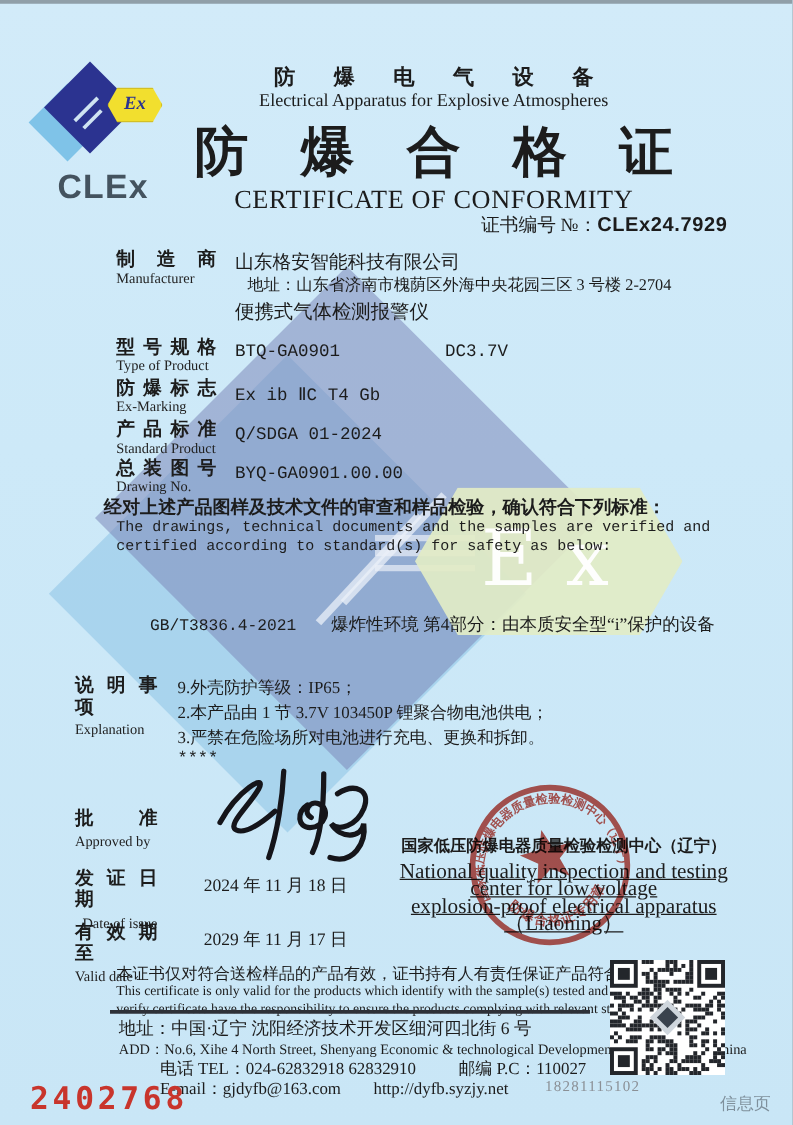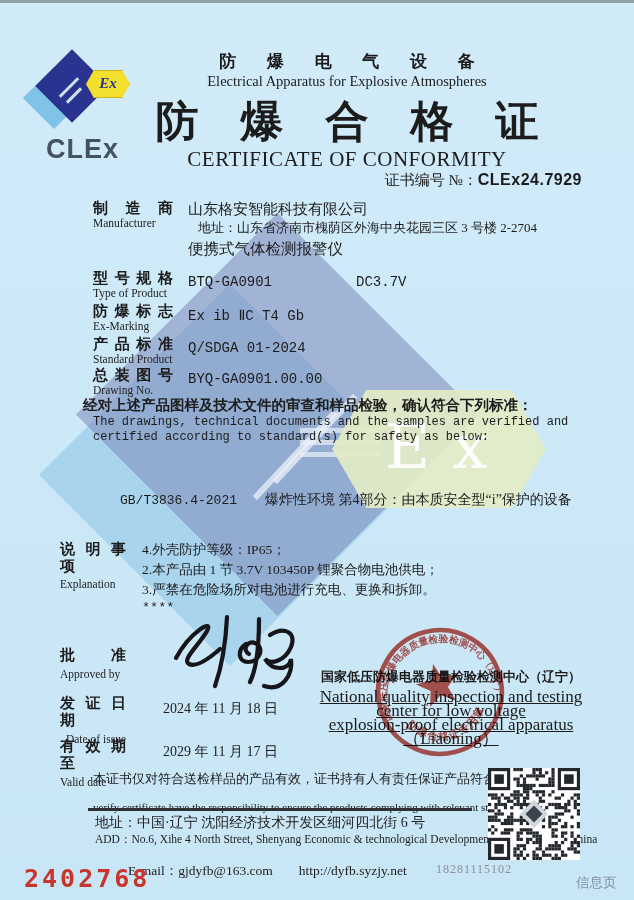--- a/index.html
+++ b/index.html
@@ -155,21 +155,21 @@
   <div class="abs stmt-en" style="top:430px;">certified according to standard(s) for safety as below:</div>
 
   <div class="abs std-row" style="top:491px;">
     <span class="std-code">GB/T3836.4-2021</span><span>爆炸性环境 第4部分：由本质安全型“i”保护的设备</span>
   </div>
 
   <div class="abs llabel" style="top:540px;">
     <span class="lab-zh">说 明 事 项</span>
     <span class="lab-en" style="margin-top:3px;">Explanation</span>
   </div>
-  <div class="abs exp-item" style="top:540px;">4.外壳防护等级：IP65；</div>
+  <div class="abs exp-item" style="top:540px;">9.外壳防护等级：IP65；</div>
   <div class="abs exp-item" style="top:560px;">2.本产品由 1 节 3.7V 103450P 锂聚合物电池供电；</div>
   <div class="abs exp-item" style="top:580px;">3.严禁在危险场所对电池进行充电、更换和拆卸。</div>
   <div class="abs exp-item mono" style="top:598px;">****</div>
 
   <div class="abs llabel" style="top:646px;">
     <span class="lab-zh">批 准</span>
     <span class="lab-en" style="margin-top:4px;">Approved by</span>
   </div>
   <svg class="abs sig" width="150" height="100" viewBox="0 0 150 100">
     <g fill="none" stroke="#15151a" stroke-width="4.2" stroke-linecap="round">
@@ -208,24 +208,28 @@
   </div>
   <div class="abs nowrap" style="left:163px;top:700px;font-size:14px;">2024 年 11 月 18 日</div>
 
   <div class="abs llabel" style="top:737px;">
     <span class="lab-zh">有 效 期 至</span>
     <span class="lab-en" style="margin-top:4px;">Valid date</span>
   </div>
   <div class="abs nowrap" style="left:163px;top:743px;font-size:14px;">2029 年 11 月 17 日</div>
 
   <div class="abs foot-zh">本证书仅对符合送检样品的产品有效，证书持有人有责任保证产品符合标准规定。</div>
+  <div class="abs foot-en" style="top:786px;">This certificate is only valid for the products which identify with the sample(s) tested and</div>
   <div class="abs foot-en" style="top:800px;">verify certificate have the responsibility to ensure the products complying with relevant standard(s).</div>
   <div class="abs divider"></div>
   <div class="abs addr-zh">地址：中国·辽宁 沈阳经济技术开发区细河四北街 6 号</div>
   <div class="abs addr-en">ADD：No.6, Xihe 4 North Street, Shenyang Economic &amp; technological Development Area, Liaoning, China</div>
+  <div class="abs tel-line">
+    <span>电话 TEL：024-62832918 62832910</span><span class="tel-gap"></span><span>邮编 P.C：110027</span>
+  </div>
   <div class="abs email-line">
     <span>E-mail：gjdyfb@163.com</span><span class="email-gap"></span><span>http://dyfb.syzjy.net</span>
   </div>
   <div class="abs phone-faint">18281115102</div>
 
   <div class="abs qr">
       <svg id="qr" width="92" height="92">
         <rect x="25.379310344827587" y="0" width="3.1724137931034484" height="3.1724137931034484" fill="#23262b"></rect>
         <rect x="28.551724137931036" y="0" width="3.1724137931034484" height="3.1724137931034484" fill="#23262b"></rect>
         <rect x="31.724137931034484" y="0" width="3.1724137931034484" height="3.1724137931034484" fill="#23262b"></rect>

